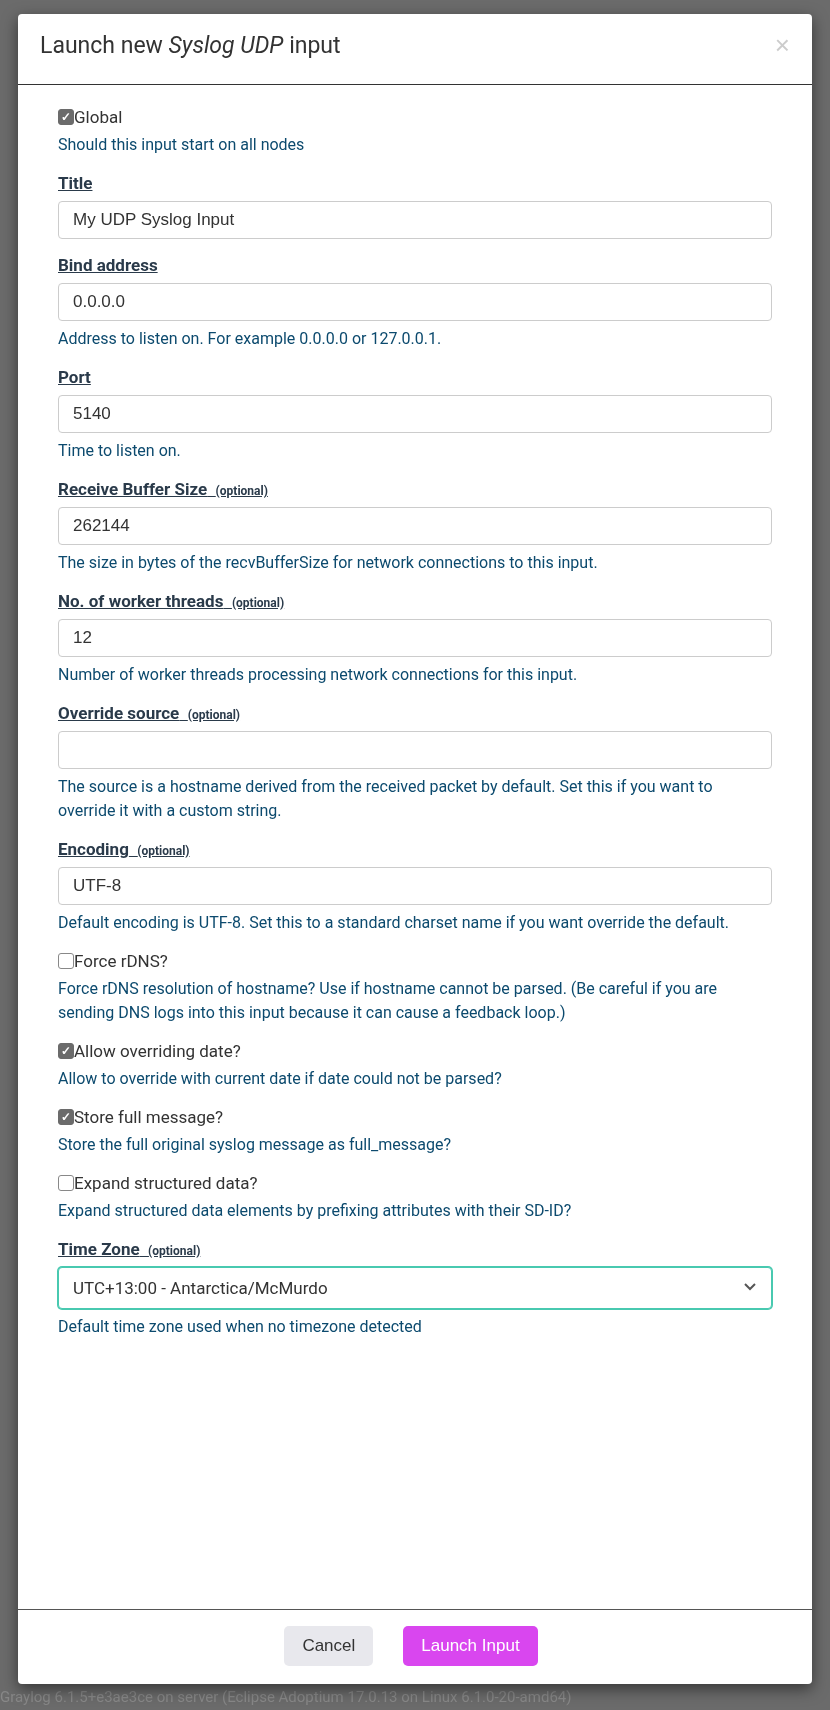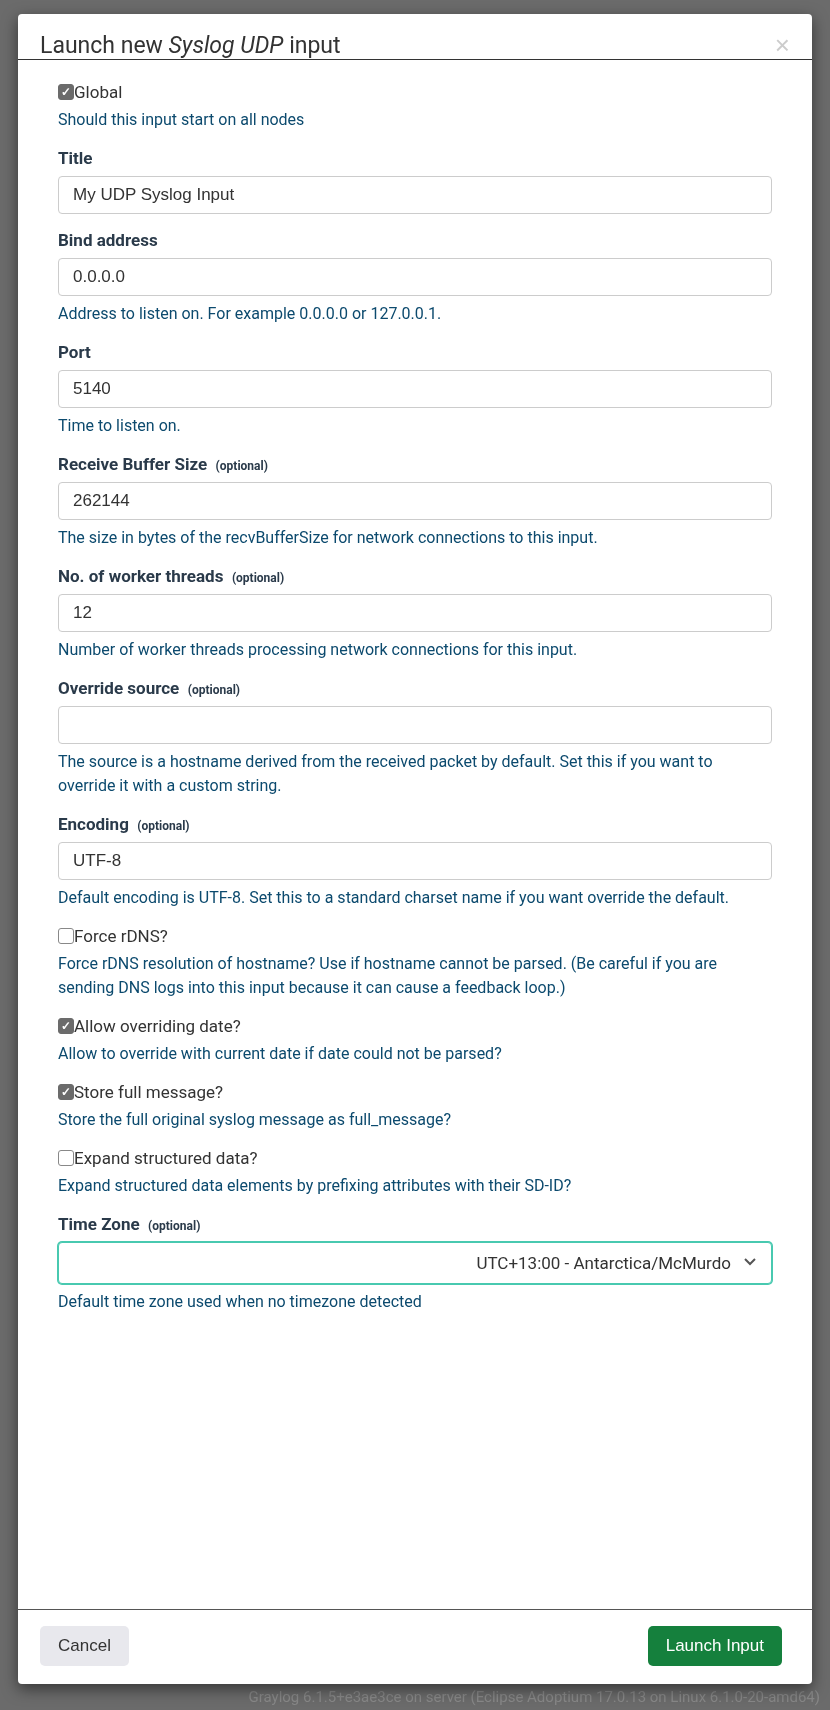--- a/index.html
+++ b/index.html
@@ -17,21 +17,21 @@
       left: 18px;
       right: 18px;
       bottom: 26px;
       background: #fff;
       border-radius: 4px;
       display: flex;
       flex-direction: column;
       box-shadow: 0 5px 15px rgba(0,0,0,0.5);
     }
     .modal-header {
-      padding: 18px 22px 0 22px;
+      padding: 18px 22px 25px 22px;
       border-bottom: 1px solid #333;
       display: flex;
       justify-content: space-between;
       align-items: flex-start;
     }
     .modal-title {
       font-size: 23px;
       font-weight: 400;
       color: #333;
     }
@@ -83,20 +83,21 @@
     .checkbox-label {
       font-size: 17px;
       color: #333;
     }
     .field-label {
       font-size: 17px;
       font-weight: 700;
       color: #2a3a4a;
       margin-bottom: 8px;
       display: block;
+      text-decoration: underline;
     }
     .optional-tag {
       font-size: 12px;
       font-weight: 700;
       color: #2a3a4a;
     }
     .help-text {
       font-size: 16px;
       color: #0c4a6e;
       margin-top: 6px;
@@ -119,59 +120,58 @@
       width: 100%;
       padding: 10px 40px 10px 14px;
       font-size: 17px;
       border: 1px solid #48c9b0;
       border-radius: 4px;
       color: #333;
       background: #fff;
       appearance: none;
       cursor: pointer;
       box-shadow: 0 0 0 1px #48c9b0;
-      text-align: right;
     }
     .select-caret {
       position: absolute;
       right: 14px;
       top: 50%;
       transform: translateY(-50%);
       pointer-events: none;
       color: #555;
     }
     .modal-footer {
       padding: 16px 30px 18px 22px;
       border-top: 1px solid #555;
       display: flex;
-      justify-content: space-between;
+      justify-content: center;
       gap: 10px;
     }
     .btn {
       padding: 10px 18px;
       font-size: 17px;
       border-radius: 5px;
       border: none;
       cursor: pointer;
     }
     .btn-cancel {
       background: #e8e8ed;
       color: #333;
     }
     .btn-primary {
-      background: #15803d;
+      background: #d946ef;
       color: #fff;
       margin-left: 20px;
     }
     .bg-footer {
       position: absolute;
       bottom: 4px;
       left: 0;
-      right: 10px;
-      text-align: right;
+      right: 4px;
+      text-align: left;
       font-size: 15px;
       color: #888;
       z-index: -1;
     }
   </style>
 </head>
 <body>
 
 <div class="modal">
 

